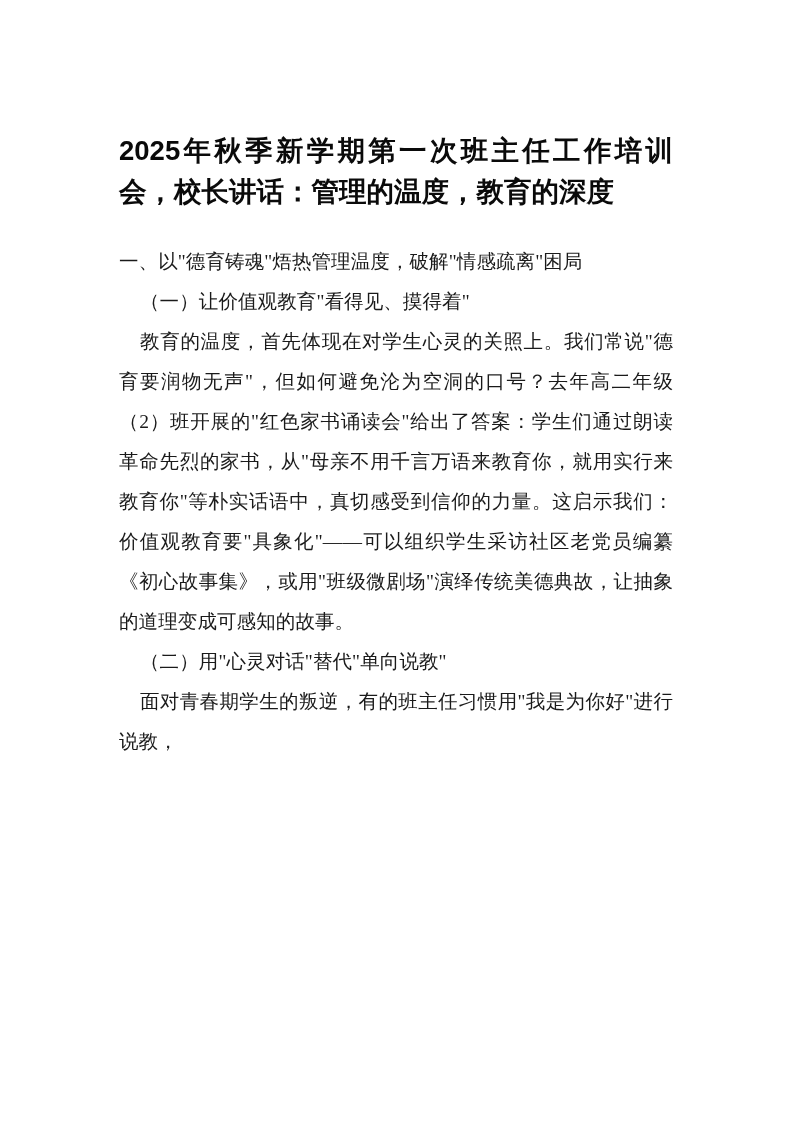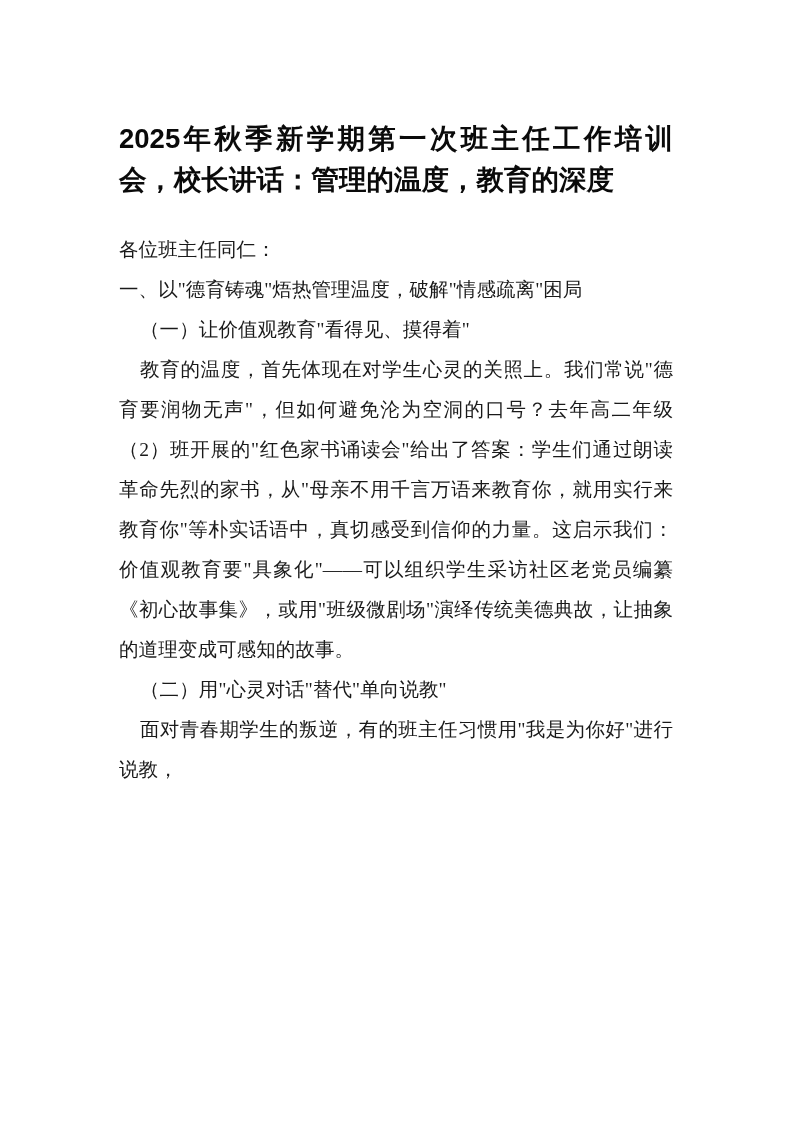--- a/index.html
+++ b/index.html
@@ -26,21 +26,21 @@
 
   .doc-title {
     font-family: "Liberation Sans", "DejaVu Sans", sans-serif;
     font-weight: bold;
     font-size: 27.5px;
     line-height: 41px;
     letter-spacing: 0px;
     text-align: justify;
     text-align-last: left;
     color: #0a0a0a;
-    margin: 0 0 30px 0;
+    margin: 12px 0 30px 0;
     word-break: break-all;
   }
 
   .para {
     font-family: "Liberation Serif", "DejaVu Serif", serif;
     font-size: 19.5px;
     line-height: 40px;
     color: #1a1a1a;
     margin: 0;
     text-align: justify;
@@ -69,21 +69,20 @@
     text-indent: 21px;
   }
 </style>
 </head>
 <body>
 
 <div class="page">
 
   <h1 class="doc-title">2025年秋季新学期第一次班主任工作培训会，校长讲话：管理的温度，教育的深度</h1>
 
-  <p class="para salutation">各位班主任同仁：</p>
 
 
   <p class="para heading-lvl1">一、以"德育铸魂"焐热管理温度，破解"情感疏离"困局</p>
 
   <p class="para heading-lvl2">（一）让价值观教育"看得见、摸得着"</p>
 
   <p class="para indent-1">教育的温度，首先体现在对学生心灵的关照上。我们常说"德育要润物无声"，但如何避免沦为空洞的口号？去年高二年级（2）班开展的"红色家书诵读会"给出了答案：学生们通过朗读革命先烈的家书，从"母亲不用千言万语来教育你，就用实行来教育你"等朴实话语中，真切感受到信仰的力量。这启示我们：价值观教育要"具象化"——可以组织学生采访社区老党员编纂《初心故事集》，或用"班级微剧场"演绎传统美德典故，让抽象的道理变成可感知的故事。</p>
 
   <p class="para heading-lvl2">（二）用"心灵对话"替代"单向说教"</p>
 

